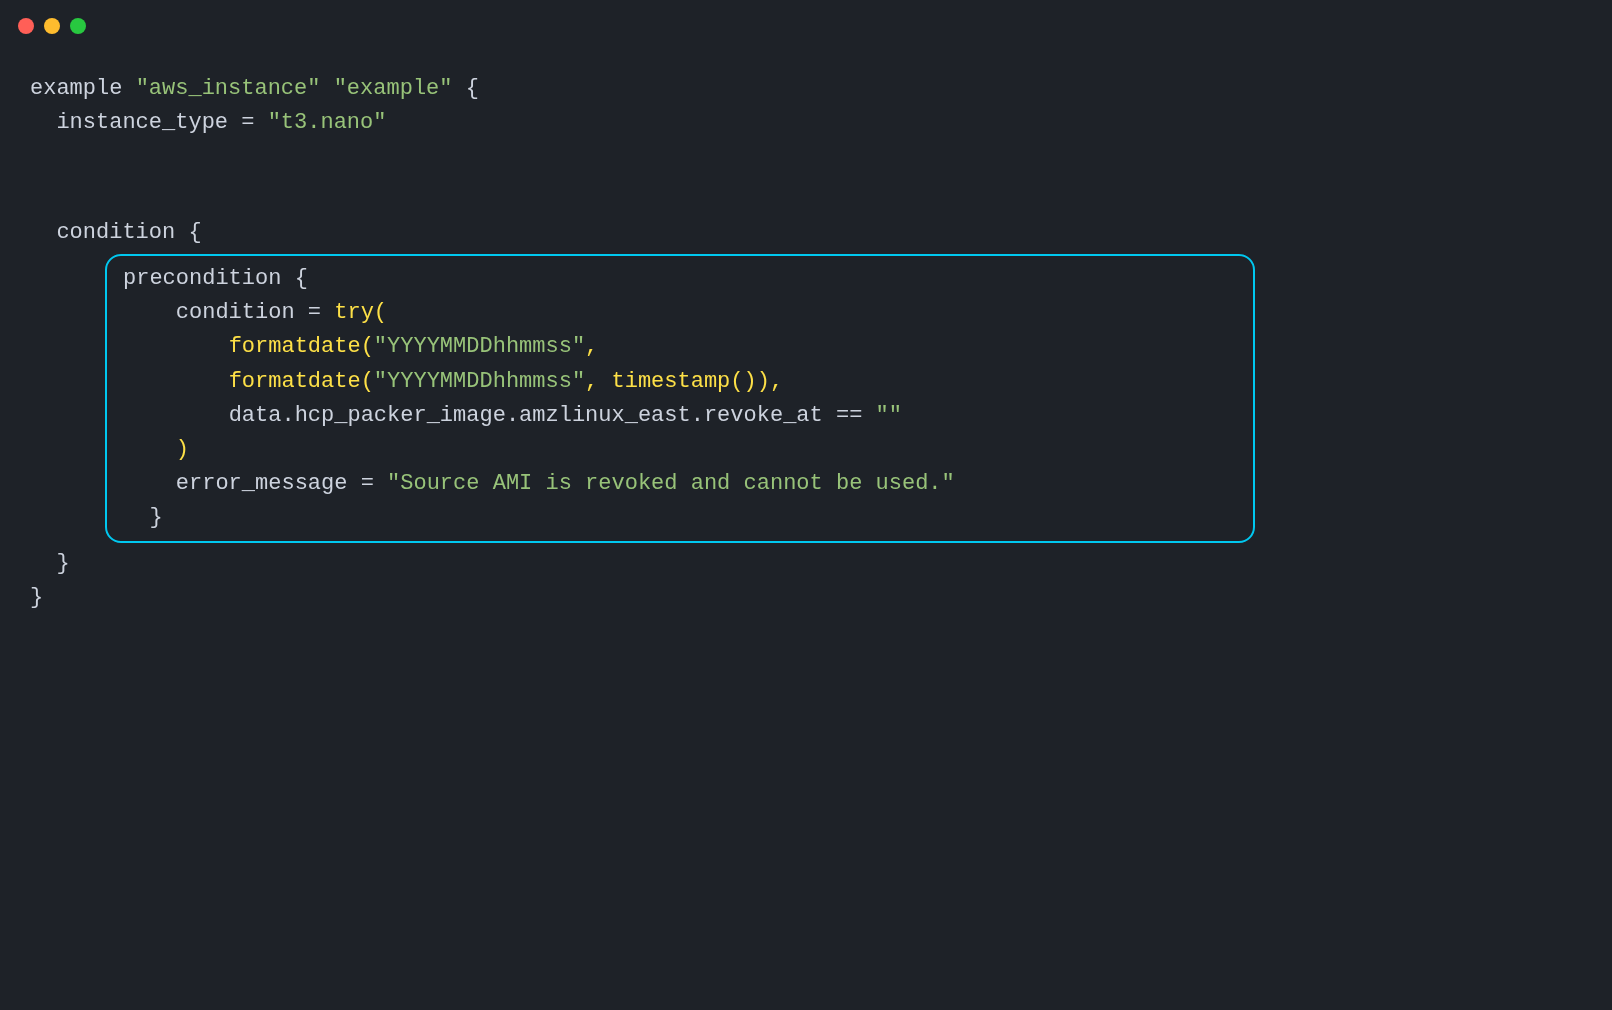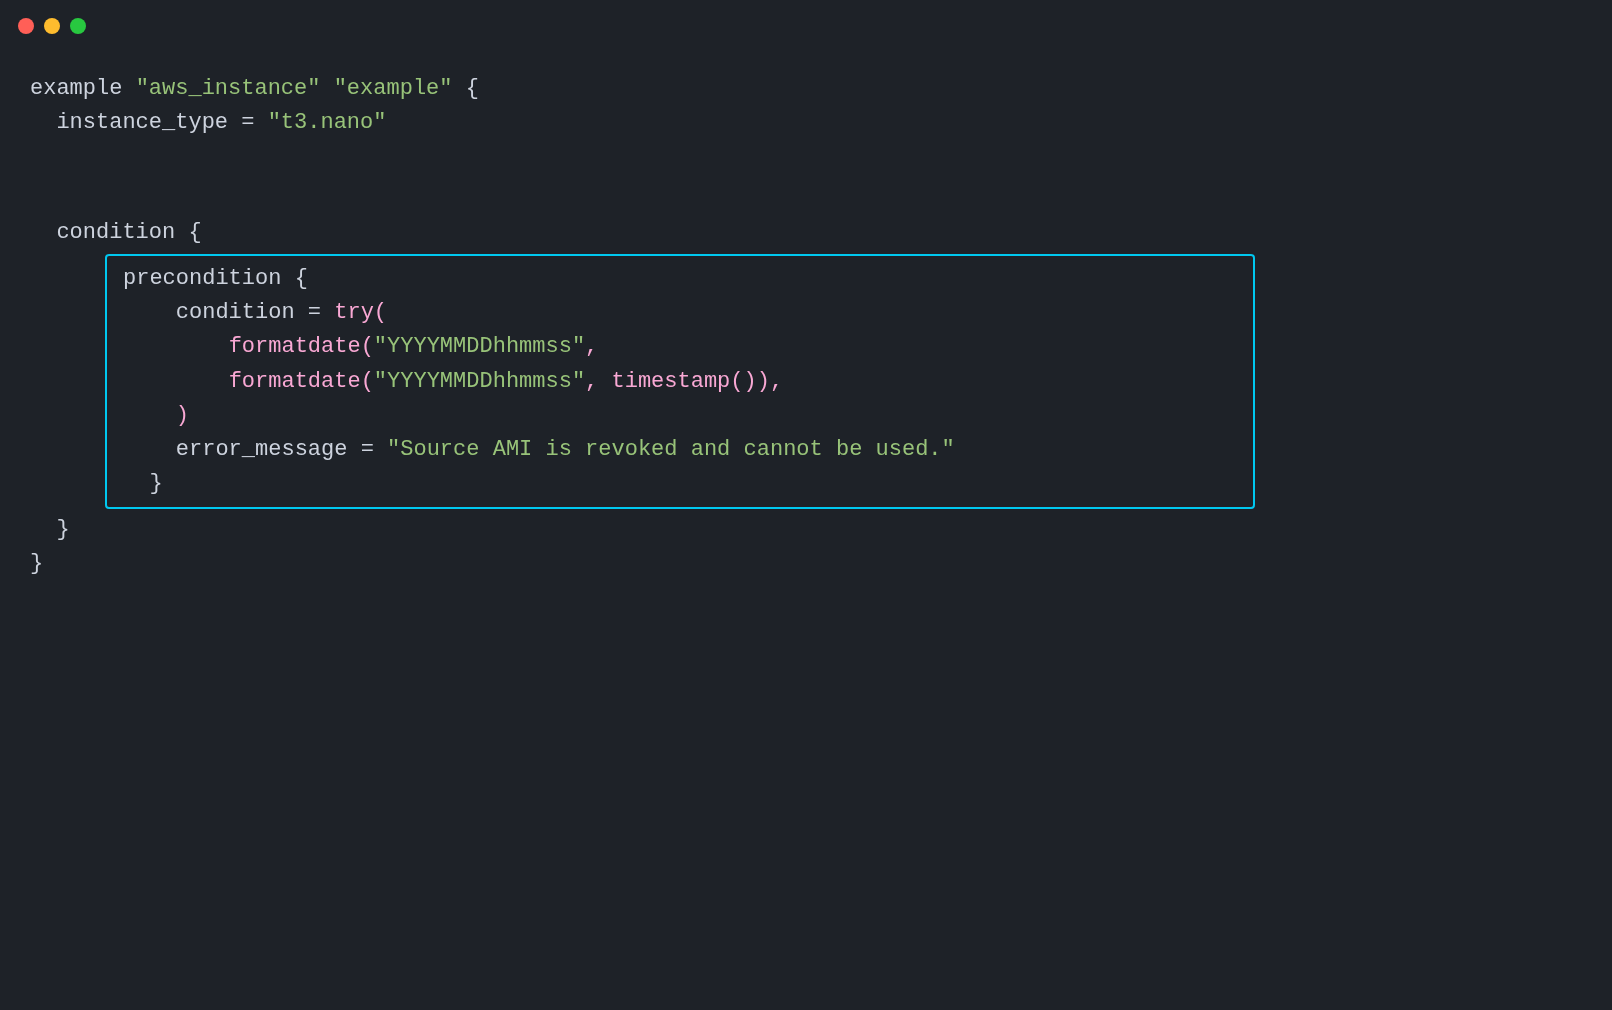--- a/index.html
+++ b/index.html
@@ -40,26 +40,26 @@
       padding: 20px 30px 20px 30px;
       font-size: 22px;
       line-height: 1.55;
       color: #cdd3de;
     }
 
     .kw { color: #cdd3de; } 
     .str { color: #98c379; } 
     .prop { color: #cdd3de; } 
     .val { color: #cdd3de; } 
-    .fn { color: #f9a8d4; } 
+    .fn { color: #fde047; } 
     .op { color: #cdd3de; }
 
     .highlight-box {
       border: 2.5px solid #00c8f0;
-      border-radius: 4px;
+      border-radius: 16px;
       margin: 4px 0 4px 75px;
       padding: 6px 16px 6px 16px;
       display: inline-block;
       min-width: 1150px;
     }
 
     .line {
       display: block;
       white-space: pre;
     }
@@ -96,20 +96,21 @@
 
     
     <span class="line">  <span class="kw">condition </span><span class="kw">{</span></span>
 
     
     <div class="highlight-box">
       <span class="line"><span class="kw">precondition {</span></span>
       <span class="line">    <span class="prop">condition </span><span class="op">= </span><span class="fn">try(</span></span>
       <span class="line">        <span class="fn">formatdate(</span><span class="str">"YYYYMMDDhhmmss"</span><span class="fn">,</span></span>
       <span class="line">        <span class="fn">formatdate(</span><span class="str">"YYYYMMDDhhmmss"</span><span class="fn">, </span><span class="fn">timestamp()</span><span class="fn">),</span></span>
+      <span class="line">        <span class="val">data<span class="op">.</span>hcp_packer_image<span class="op">.</span>amzlinux_east<span class="op">.</span>revoke_at </span><span class="op">== </span><span class="str">""</span></span>
       <span class="line">    <span class="fn">)</span></span>
       <span class="line">    <span class="prop">error_message </span><span class="op">= </span><span class="str">"Source AMI is revoked and cannot be used."</span></span>
       <span class="line">  <span class="kw">}</span></span>
     </div>
 
     
     <span class="line">  <span class="kw">}</span></span>
 
     
     <span class="line"><span class="kw">}</span></span>

